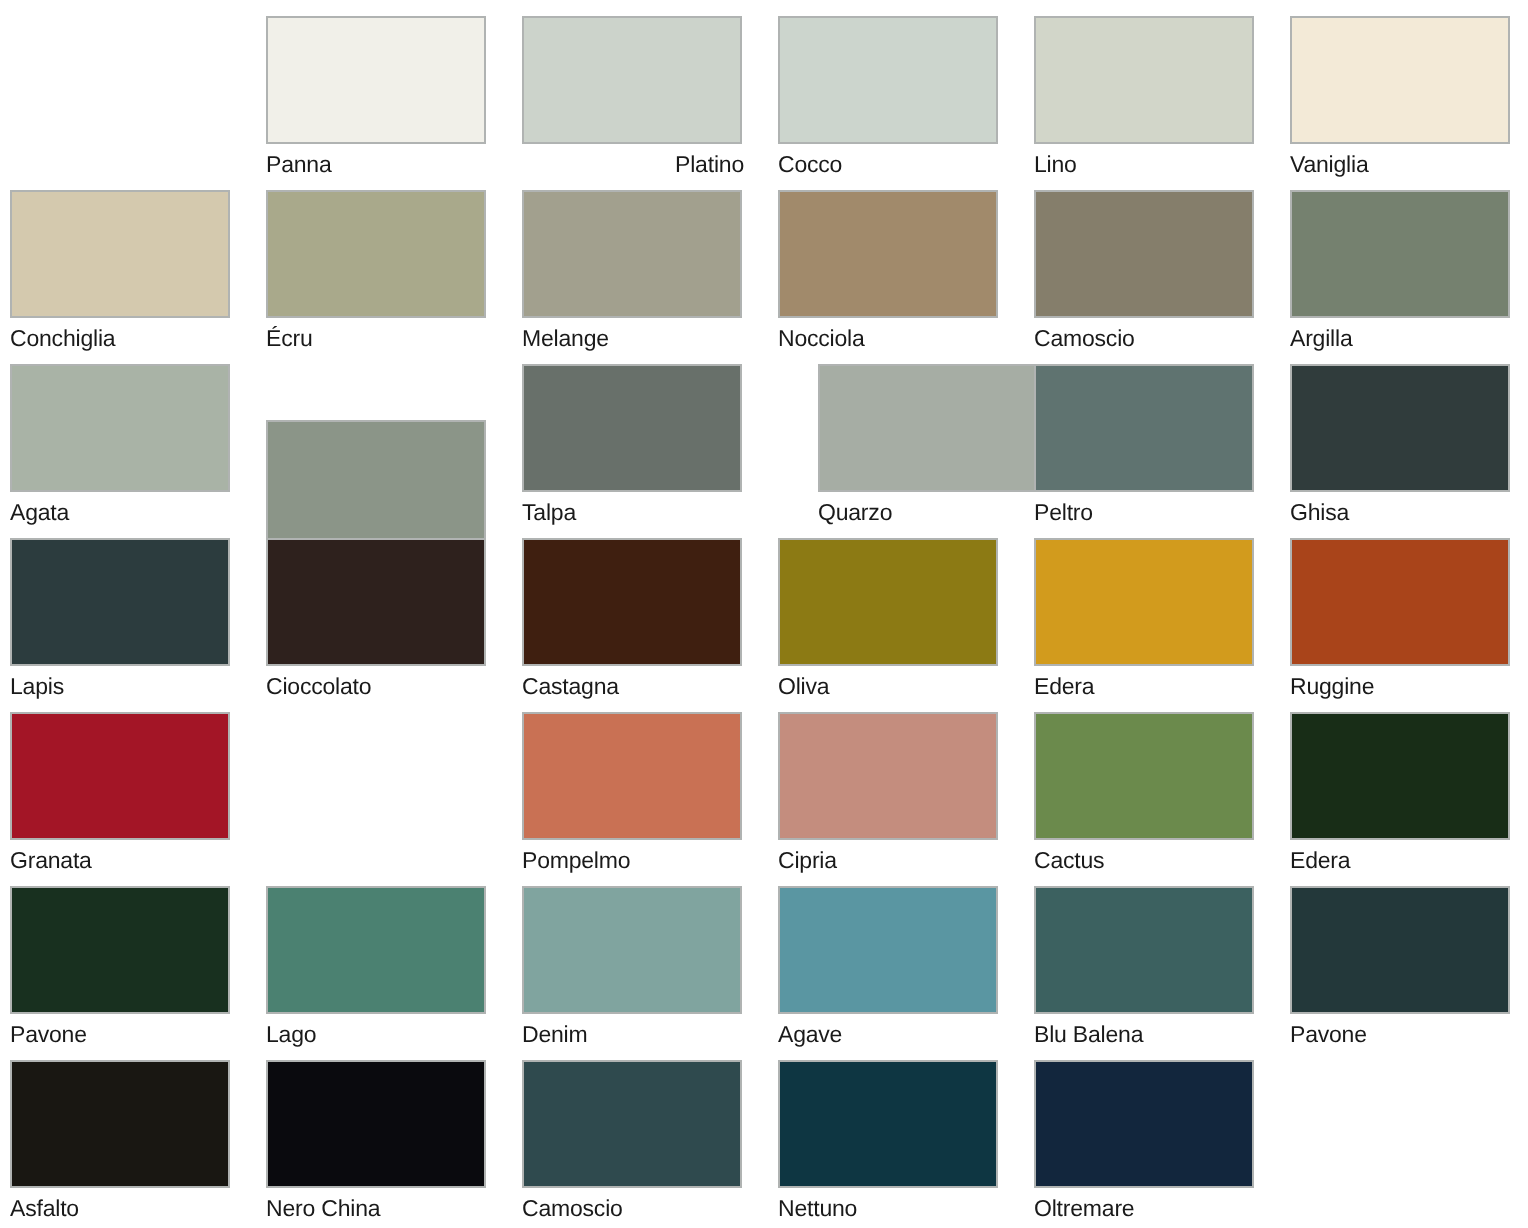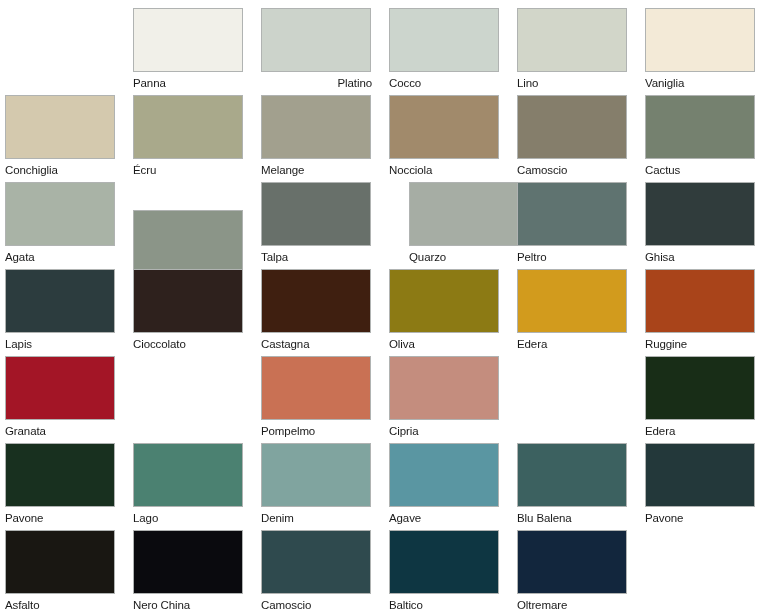--- a/index.html
+++ b/index.html
@@ -82,21 +82,21 @@
     <div class="swatch-cell" style="left: 389px; top: 95px;">
       <span class="swatch-chip" title="Nocciola" style="border-color: rgb(176, 179, 178); width: 110px; height: 64px; background: rgb(161, 138, 107);"></span>
       <span class="swatch-label" style="color: rgb(26, 26, 26);">Nocciola</span>
     </div>
     <div class="swatch-cell" style="left: 517px; top: 95px;">
       <span class="swatch-chip" title="Camoscio" style="border-color: rgb(176, 179, 178); width: 110px; height: 64px; background: rgb(133, 126, 107);"></span>
       <span class="swatch-label" style="color: rgb(26, 26, 26);">Camoscio</span>
     </div>
     <div class="swatch-cell" style="left: 645px; top: 95px;">
       <span class="swatch-chip" title="Argilla" style="border-color: rgb(176, 179, 178); width: 110px; height: 64px; background: rgb(117, 129, 111);"></span>
-      <span class="swatch-label" style="color: rgb(26, 26, 26);">Cactus</span>
+      <span class="swatch-label" style="color: rgb(26, 26, 26);">Argilla</span>
     </div>
     <div class="swatch-cell" style="left: 5px; top: 182px;">
       <span class="swatch-chip" title="Agata" style="border-color: rgb(176, 179, 178); width: 110px; height: 64px; background: rgb(169, 179, 166);"></span>
       <span class="swatch-label" style="color: rgb(26, 26, 26);">Agata</span>
     </div>
     <div class="swatch-cell" style="left: 133px; top: 182px; margin-top: 28px;">
       <span class="swatch-chip" title="Londra" style="border-color: rgb(176, 179, 178); width: 110px; height: 64px; background: rgb(139, 149, 136);"></span>
       <span class="swatch-label" style="color: rgb(26, 26, 26);">Londra</span>
     </div>
     <div class="swatch-cell" style="left: 261px; top: 182px;">
@@ -144,20 +144,24 @@
       <span class="swatch-label" style="color: rgb(26, 26, 26);">Granata</span>
     </div>
     <div class="swatch-cell" style="left: 261px; top: 356px;">
       <span class="swatch-chip" title="Pompelmo" style="border-color: rgb(176, 179, 178); width: 110px; height: 64px; background: rgb(201, 113, 84);"></span>
       <span class="swatch-label" style="color: rgb(26, 26, 26);">Pompelmo</span>
     </div>
     <div class="swatch-cell" style="left: 389px; top: 356px;">
       <span class="swatch-chip" title="Cipria" style="border-color: rgb(176, 179, 178); width: 110px; height: 64px; background: rgb(196, 141, 126);"></span>
       <span class="swatch-label" style="color: rgb(26, 26, 26);">Cipria</span>
     </div>
+    <div class="swatch-cell" style="left: 517px; top: 356px;">
+      <span class="swatch-chip" title="Cactus" style="border-color: rgb(176, 179, 178); width: 110px; height: 64px; background: rgb(107, 138, 76);"></span>
+      <span class="swatch-label" style="color: rgb(26, 26, 26);">Cactus</span>
+    </div>
     <div class="swatch-cell" style="left: 645px; top: 356px;">
       <span class="swatch-chip" title="Edera" style="border-color: rgb(176, 179, 178); width: 110px; height: 64px; background: rgb(24, 45, 23);"></span>
       <span class="swatch-label" style="color: rgb(26, 26, 26);">Edera</span>
     </div>
     <div class="swatch-cell" style="left: 5px; top: 443px;">
       <span class="swatch-chip" title="Foresta" style="border-color: rgb(176, 179, 178); width: 110px; height: 64px; background: rgb(24, 48, 31);"></span>
       <span class="swatch-label" style="color: rgb(26, 26, 26);">Pavone</span>
     </div>
     <div class="swatch-cell" style="left: 133px; top: 443px;">
       <span class="swatch-chip" title="Lago" style="border-color: rgb(176, 179, 178); width: 110px; height: 64px; background: rgb(75, 129, 113);"></span>
@@ -186,20 +190,20 @@
     <div class="swatch-cell" style="left: 133px; top: 530px;">
       <span class="swatch-chip" title="Nero China" style="border-color: rgb(176, 179, 178); width: 110px; height: 64px; background: rgb(10, 10, 14);"></span>
       <span class="swatch-label" style="color: rgb(26, 26, 26);">Nero China</span>
     </div>
     <div class="swatch-cell" style="left: 261px; top: 530px;">
       <span class="swatch-chip" title="Nettuno" style="border-color: rgb(176, 179, 178); width: 110px; height: 64px; background: rgb(47, 74, 78);"></span>
       <span class="swatch-label" style="color: rgb(26, 26, 26);">Camoscio</span>
     </div>
     <div class="swatch-cell" style="left: 389px; top: 530px;">
       <span class="swatch-chip" title="Baltico" style="border-color: rgb(176, 179, 178); width: 110px; height: 64px; background: rgb(14, 54, 66);"></span>
-      <span class="swatch-label" style="color: rgb(26, 26, 26);">Baltico</span>
+      <span class="swatch-label" style="color: rgb(26, 26, 26);">Nettuno</span>
     </div>
     <div class="swatch-cell" style="left: 517px; top: 530px;">
       <span class="swatch-chip" title="Oltremare" style="border-color: rgb(176, 179, 178); width: 110px; height: 64px; background: rgb(18, 38, 61);"></span>
       <span class="swatch-label" style="color: rgb(26, 26, 26);">Oltremare</span>
     </div>
     <div class="swatch-cell empty-cell" style="left: 645px; top: 530px;"></div>
   </div>
 
 </body></html>

